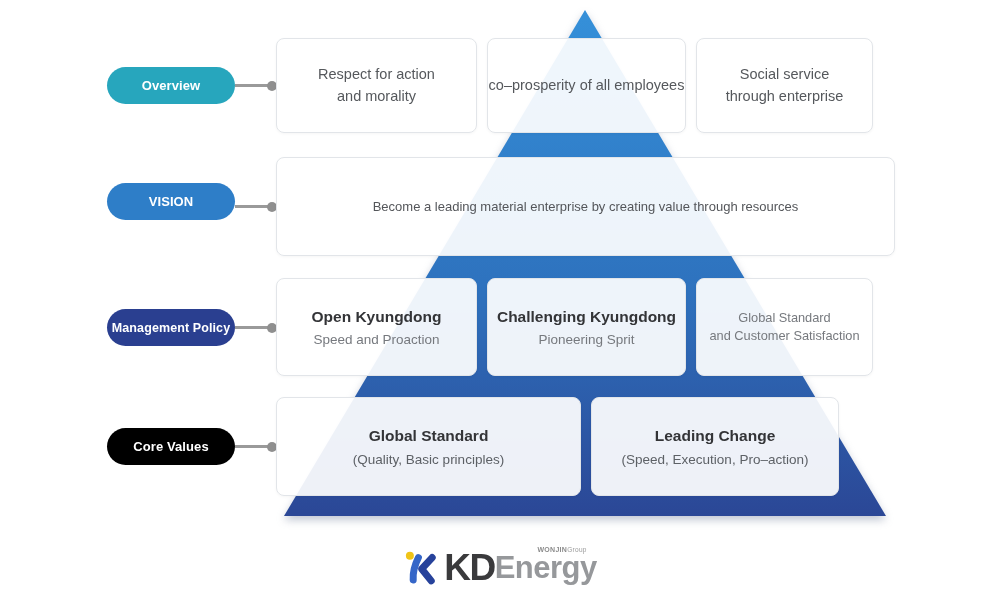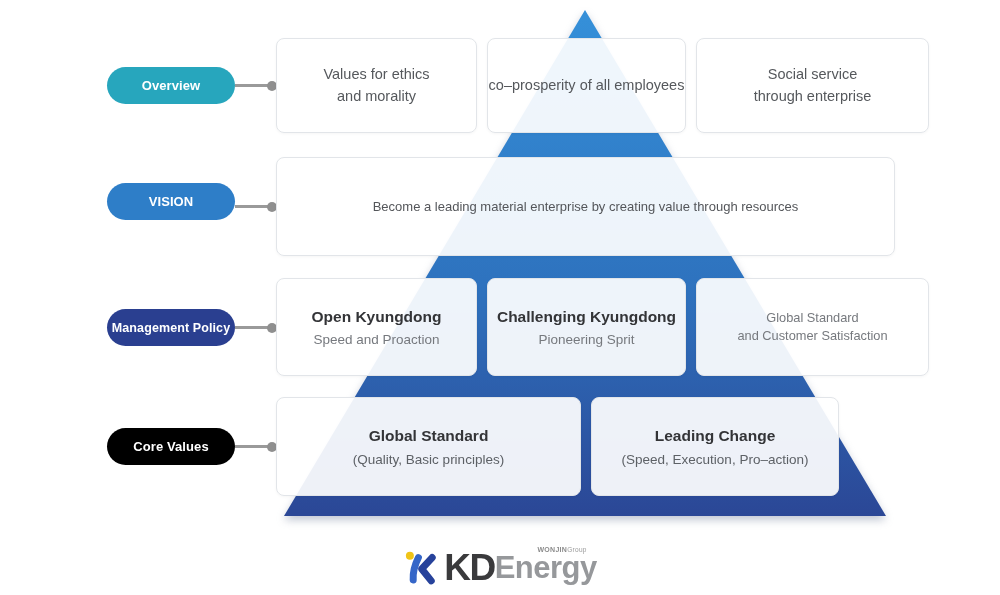--- a/index.html
+++ b/index.html
@@ -43,21 +43,21 @@
     background:rgba(255,255,255,0.92);
     border:1px solid #e2e5e9; border-radius:8px;
     display:flex; flex-direction:column; align-items:center; justify-content:center;
     text-align:center; box-shadow:0 1px 3px rgba(0,0,0,0.04);
   }
   .r1 { top:38px; height:95px; }
   .r3 { top:278px; height:98px; }
   .r4 { top:397px; height:99px; }
   .c1 { left:276px; width:201px; }
   .c2 { left:487px; width:199px; }
-  .c3 { left:696px; width:233px; }
+  .c3 { left:696px; width:177px; }
   .vision-box { top:157px; height:99px; left:276px; width:619px; }
   .r4a { left:276px; width:305px; }
   .r4b { left:591px; width:248px; }
   .box-text { font-size:14.5px; color:#55585c; line-height:1.45; }
   .box-text span { display:block; }
   .vision-text { font-size:13px; color:#54565a; font-weight:500; }
   .box-title { font-size:15.5px; font-weight:700; color:#333437; margin-bottom:6px; }
   .box-sub { font-size:13.5px; color:#76797e; }
   .box-sub-2l { font-size:12.8px; color:#76797e; line-height:1.38; }
   .box-sub-2l span { display:block; }
@@ -93,21 +93,21 @@
     </defs>
     <polygon points="585,10 886,516 284,516" fill="url(#pyrGrad)"></polygon>
   </svg>
 
   <div class="pill pill-row1" style="background-color: rgb(39, 166, 189);">Overview</div>
   <div class="connector conn-row1">
     <i class="dot"></i>
   </div>
   <div class="box r1 c1">
     <div class="box-text">
-      <span>Values for ethics</span>
+      <span>Respect for action</span>
       <span>and morality</span>
     </div>
   </div>
   <div class="box r1 c2">
     <div class="box-text">
       <span>co–prosperity of all employees</span>
     </div>
   </div>
   <div class="box r1 c3">
     <div class="box-text">

